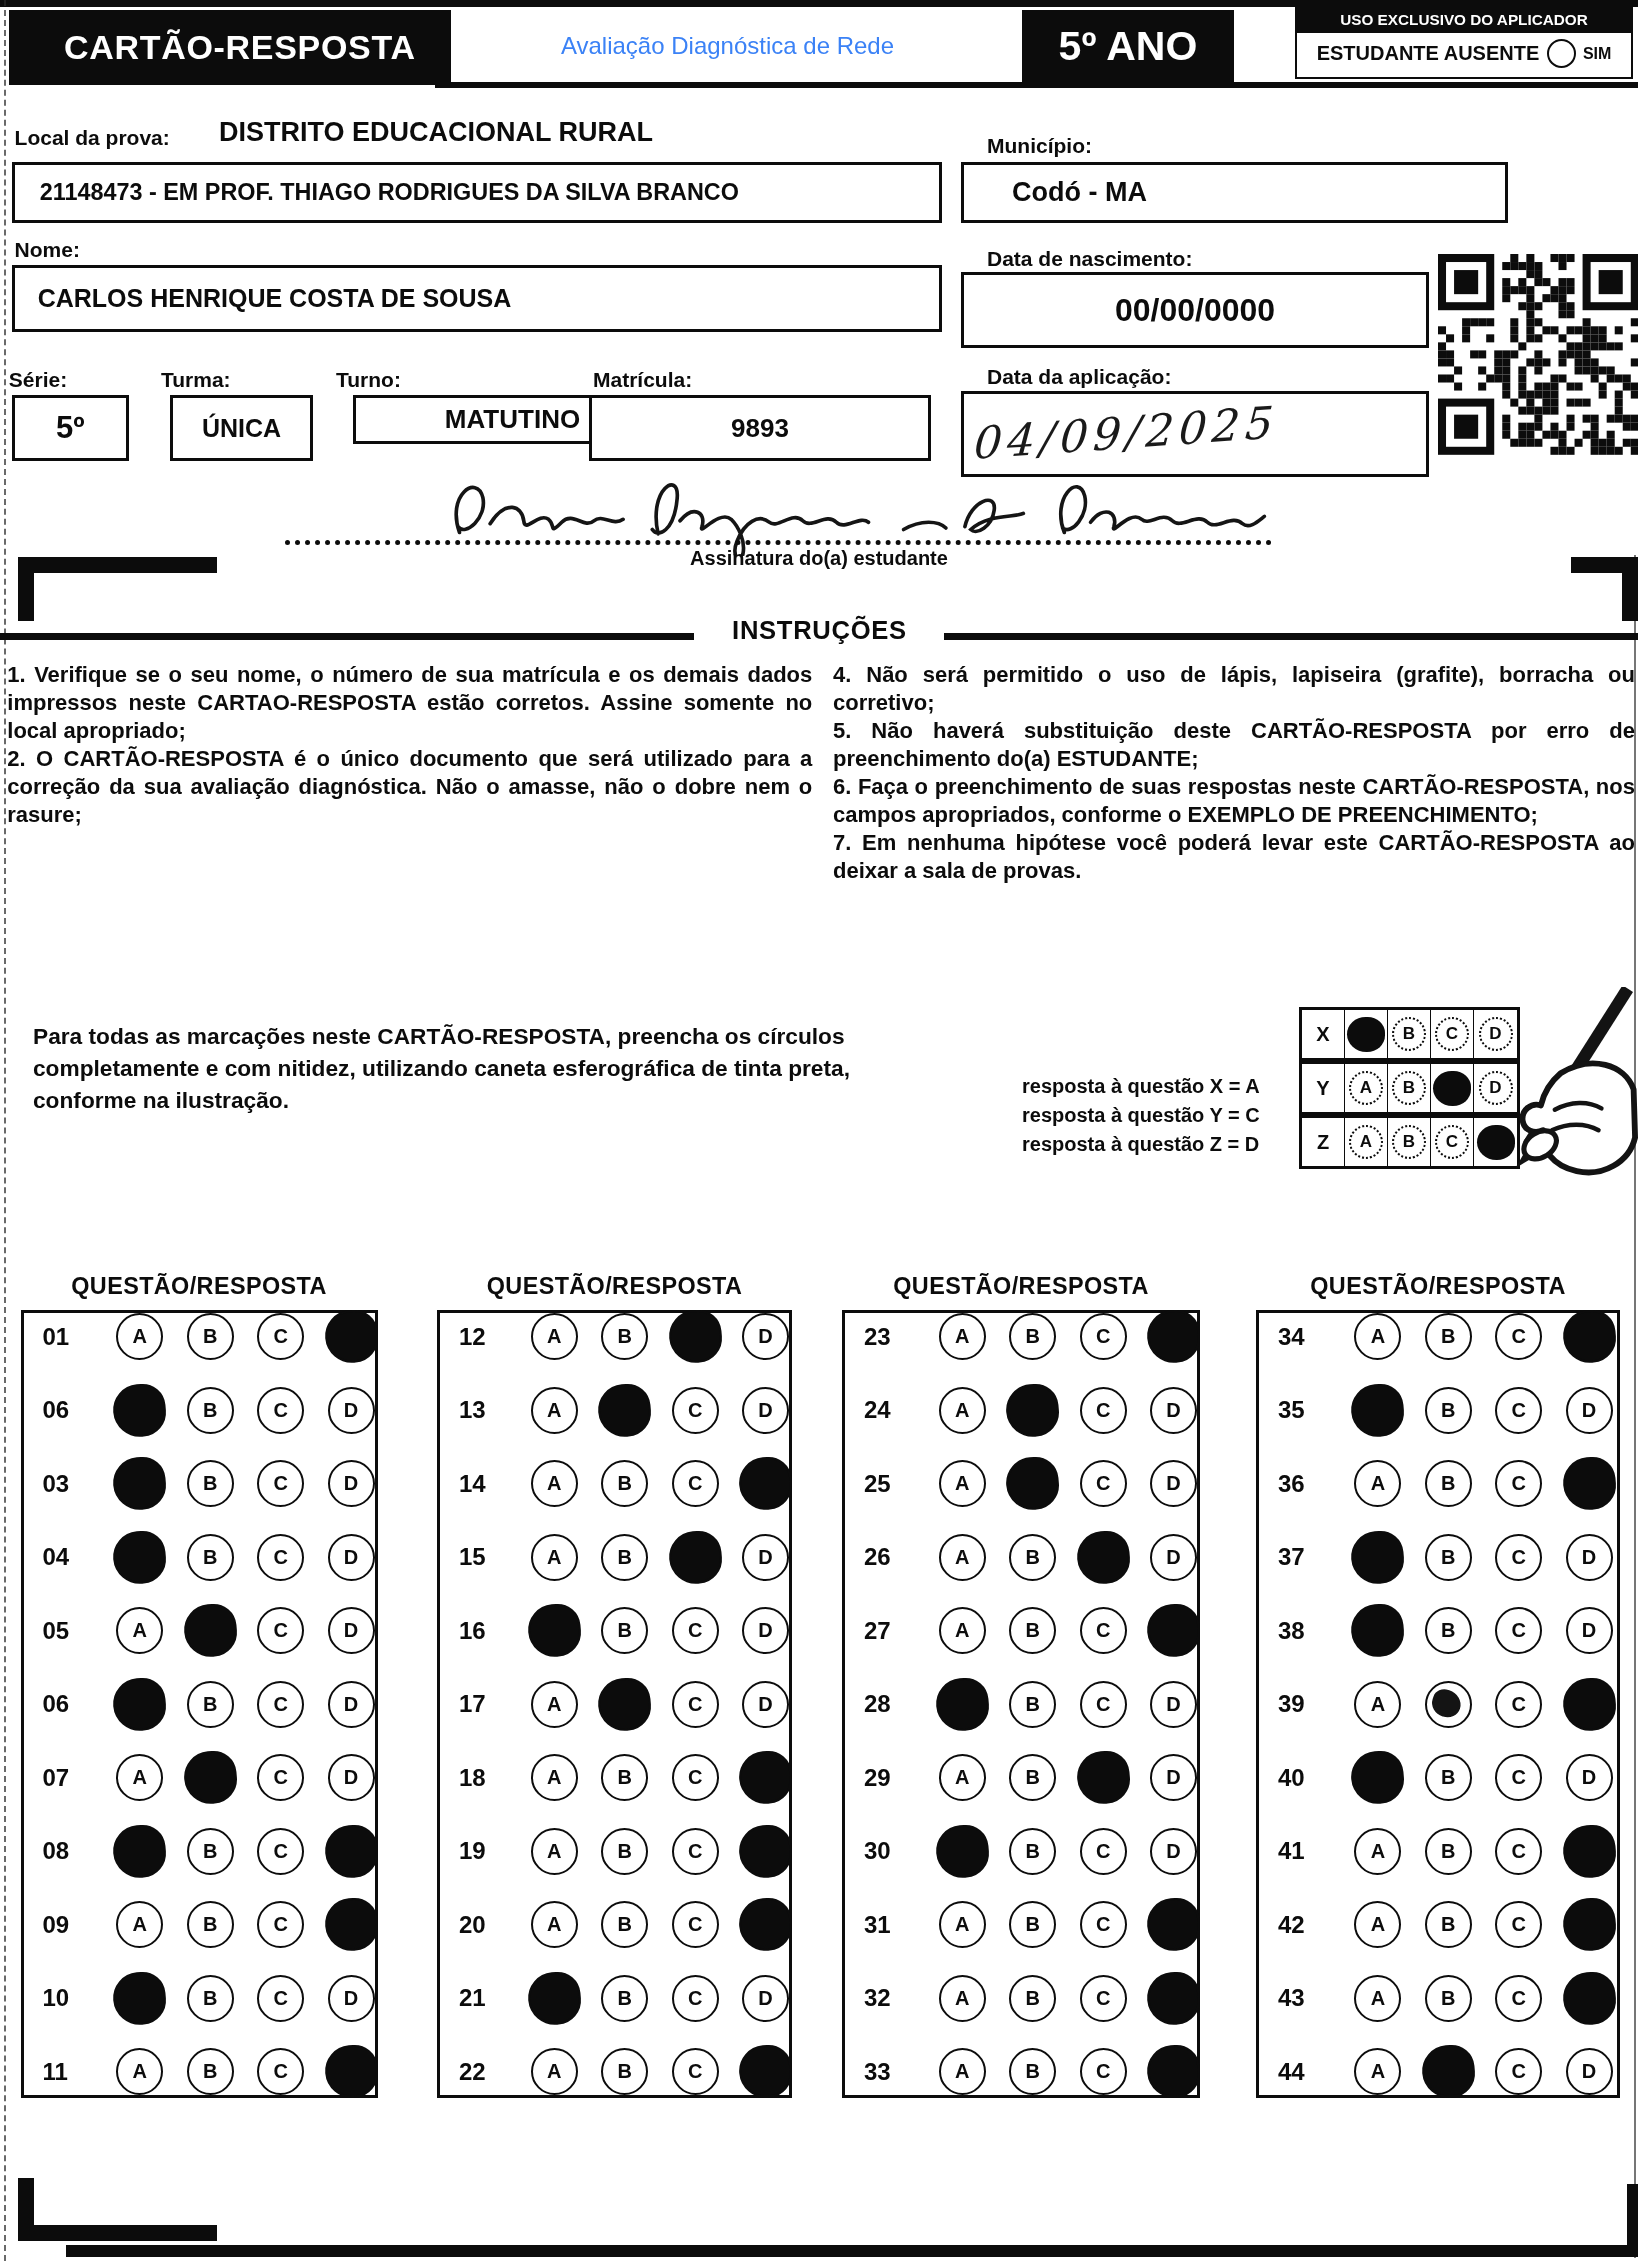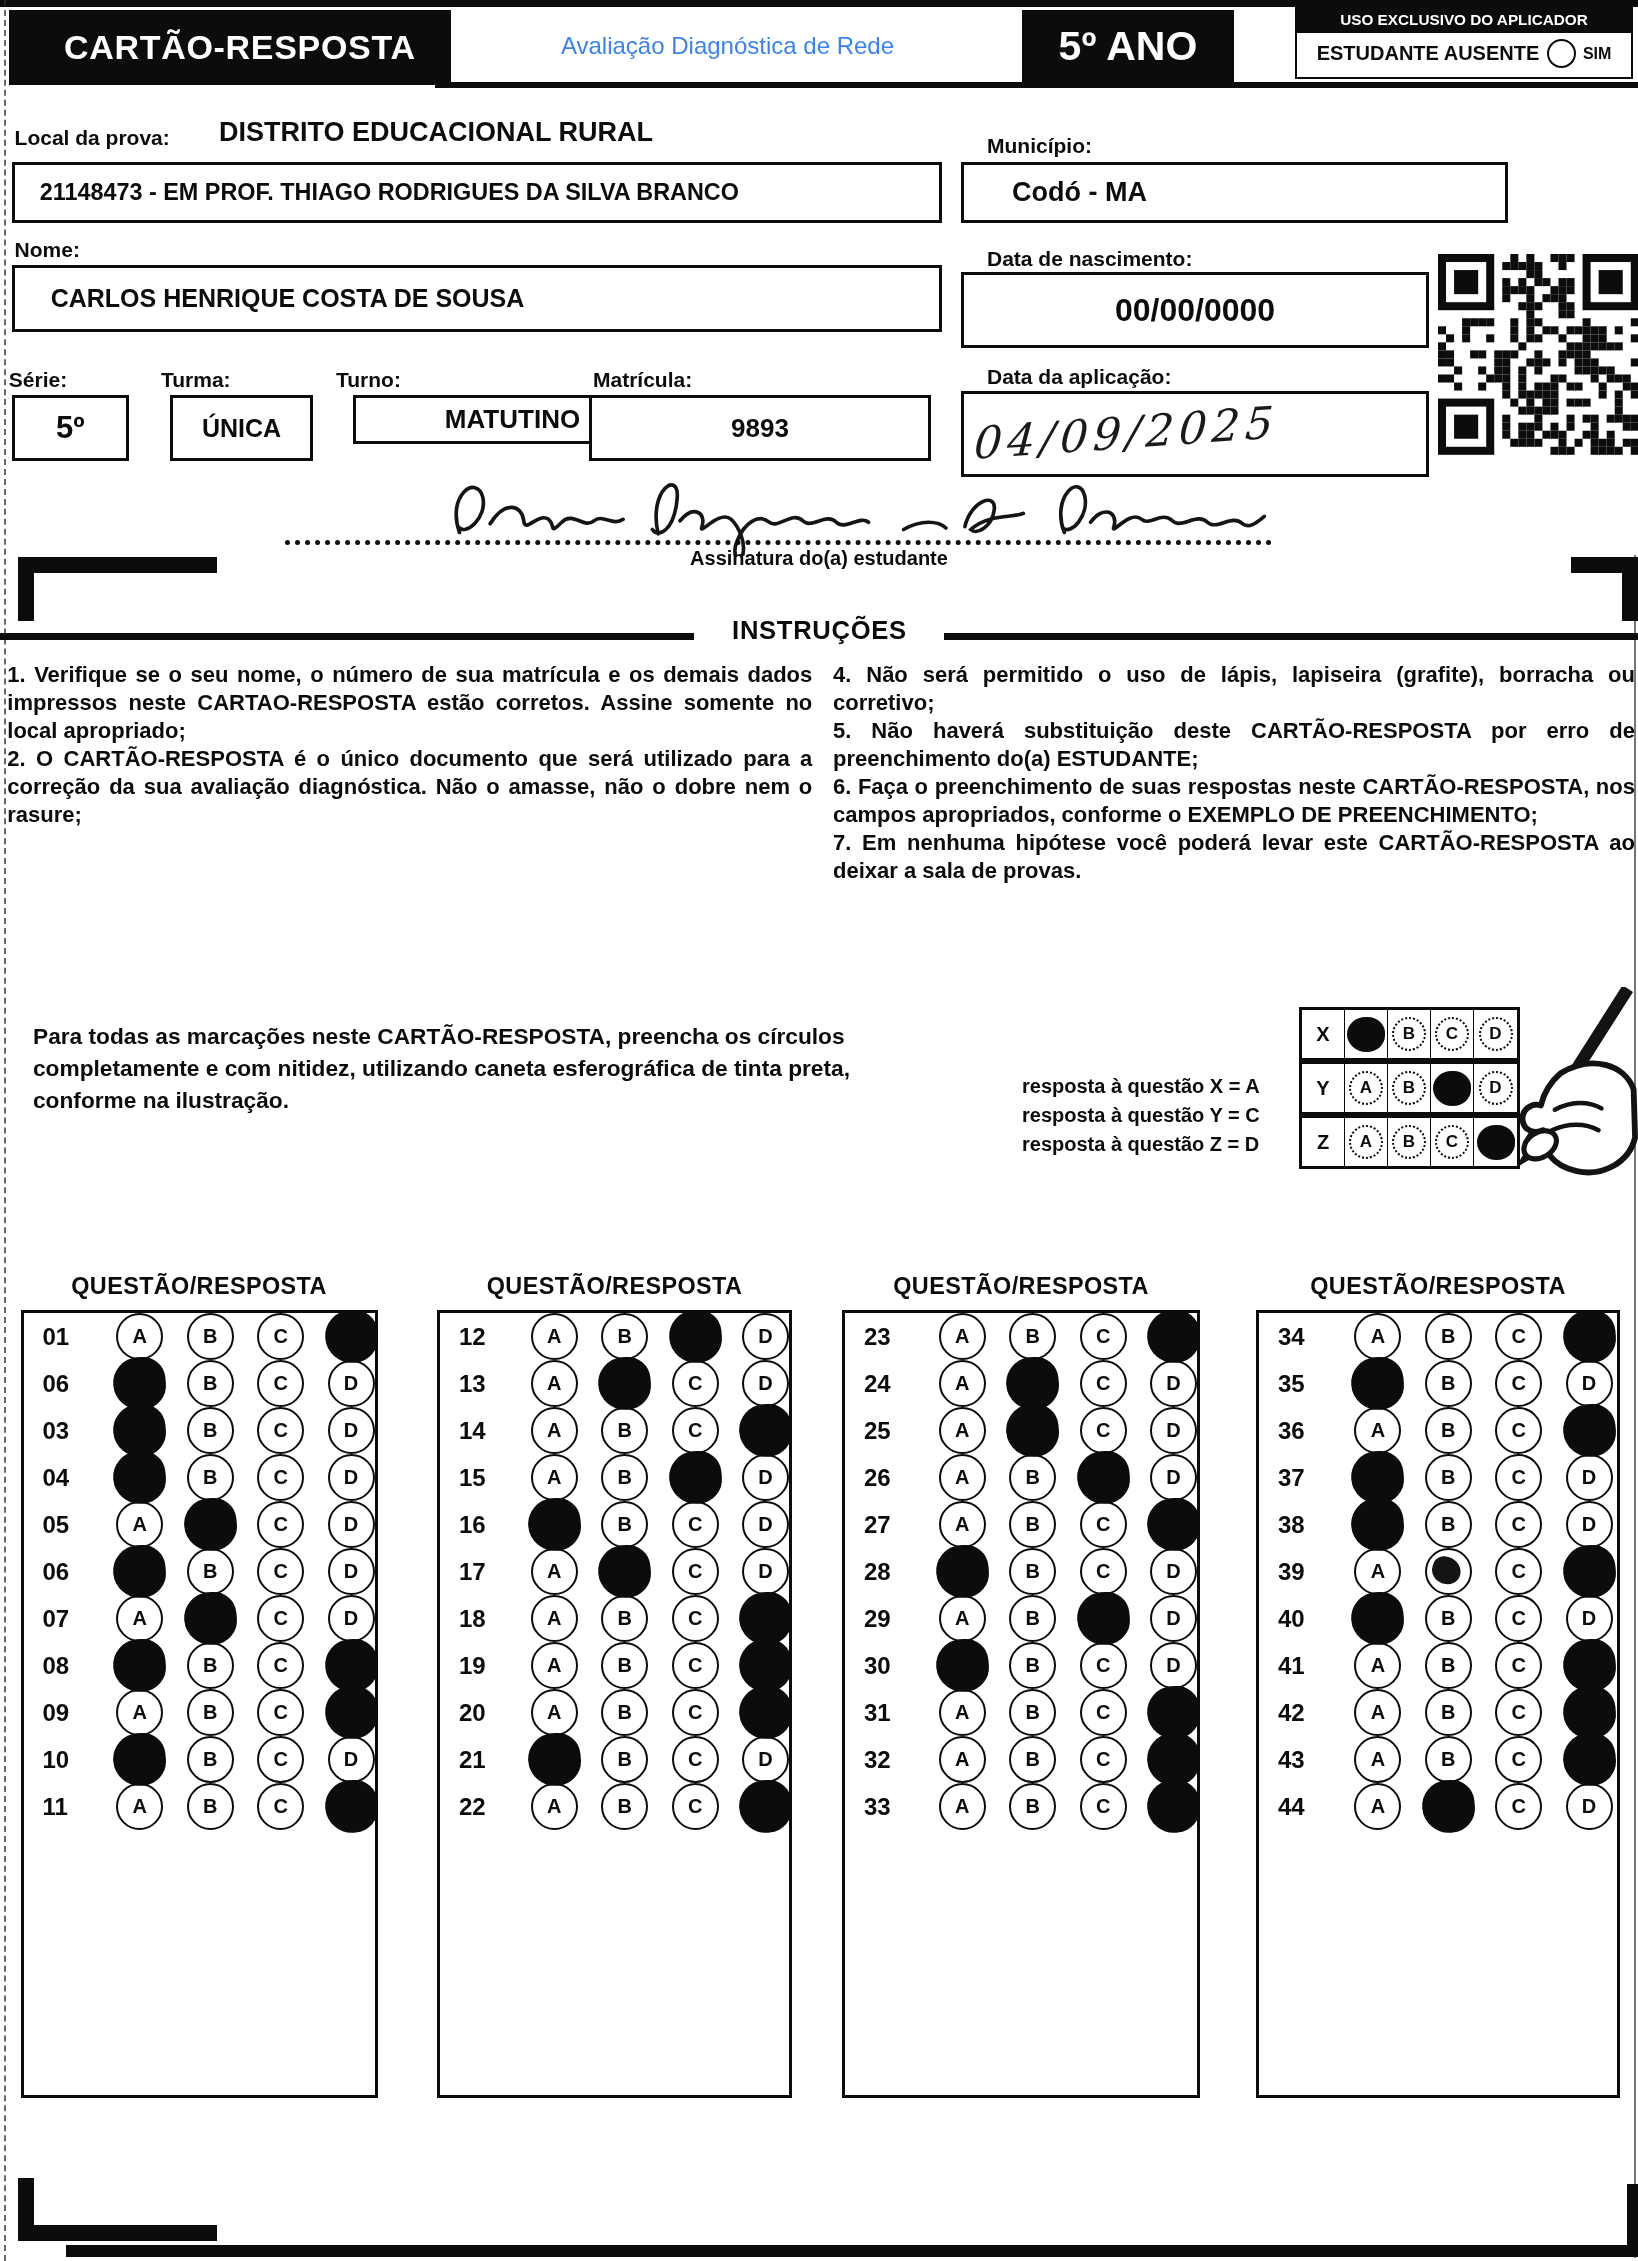--- a/index.html
+++ b/index.html
@@ -22,21 +22,21 @@
   .uso-title{background:#0c0c0c;color:#fff;height:25px;display:flex;align-items:center;justify-content:center;font-size:15.3px;font-weight:700;}
   .uso-body{height:42px;display:flex;align-items:center;justify-content:center;gap:7.3px;font-weight:700;}
   .uso-absent{font-size:20px;}
   .uso-circle{width:29px;height:29px;border:2.9px solid #0c0c0c;border-radius:50%;box-sizing:border-box;}
   .uso-sim{font-size:16px;}
   
   .lbl{font-size:21px;font-weight:700;}
   .fld-text{font-size:23.4px;font-weight:700;}
   .school-box{left:11.7px;top:162px;width:930px;height:61px;display:flex;align-items:center;padding-left:25px;}
   .mun-box{left:961px;top:162px;width:547px;height:61px;display:flex;align-items:center;padding-left:48px;font-size:27px;}
-  .nome-box{left:11.7px;top:265px;width:930px;height:67px;display:flex;align-items:center;padding-left:36px;font-size:25px;}
+  .nome-box{left:11.7px;top:265px;width:930px;height:67px;display:flex;align-items:center;padding-left:23px;font-size:25px;}
   .dob-box{left:961px;top:272px;width:468px;height:76px;display:flex;align-items:center;justify-content:center;font-size:32px;}
   .apl-box{left:961px;top:391px;width:468px;height:86px;overflow:visible;}
   .handwrite-date{position:absolute;left:10.2px;top:13px;font-family:"DejaVu Serif",serif;font-style:italic;
      font-size:44px;font-weight:400;letter-spacing:5.1px;transform:rotate(-4deg) skewX(-8deg);color:#1a1a1a;white-space:nowrap;}
   .small-box{display:flex;align-items:center;justify-content:center;}
   
   .sig-line{left:285px;top:512px;width:987px;height:28px;border-bottom:5.1px dotted #0c0c0c;}
   .sig-label{left:585px;top:547px;width:468px;text-align:center;font-size:20px;font-weight:700;}
   
   .corner-tl{left:18px;top:557px;width:183px;height:48px;border-top:16px solid #0c0c0c;border-left:16px solid #0c0c0c;}
@@ -63,21 +63,21 @@
   .ex-row:last-child{border-bottom:none;}
   .ex-cell{width:43px;height:48px;display:flex;align-items:center;justify-content:center;border-right:1.5px solid #0c0c0c;box-sizing:border-box;}
   .ex-cell:last-child{border-right:none;}
   .ex-label{font-size:20px;font-weight:700;}
   .ex-circle{width:34px;height:34px;border:2.2px dotted #0c0c0c;border-radius:50%;display:flex;align-items:center;justify-content:center;font-size:17px;font-weight:700;box-sizing:border-box;}
   .ex-blob{width:38px;height:35px;background:#0c0c0c;border-radius:52% 48% 50% 54%;}
   
   .answers-region{left:0;top:1273px;width:1639px;height:840px;}
   .answer-col{position:absolute;top:0;}
   .col-header{text-align:center;font-size:23.4px;font-weight:700;letter-spacing:0.4px;margin-bottom:10.2px;}
-  .col-box{border:3.7px solid #0c0c0c;box-sizing:border-box;height:788px;display:flex;flex-direction:column;justify-content:flex-start;background:#fff;}
+  .col-box{border:3.7px solid #0c0c0c;box-sizing:border-box;height:788px;display:flex;flex-direction:column;justify-content:space-between;background:#fff;}
   .q-row{display:flex;align-items:center;padding-left:19px;}
   .q-num{width:53px;font-size:24px;font-weight:700;}
   .bubble{position:relative;width:47px;height:47px;margin-left:23.4px;border:2.9px solid #0c0c0c;border-radius:50%;
           display:flex;align-items:center;justify-content:center;font-size:20px;font-weight:700;box-sizing:border-box;flex:0 0 auto;}
   .bubble.filled{background:#0c0c0c;border-color:#0c0c0c;color:transparent;border-radius:53% 47% 50% 55%;transform:scale(1.12) rotate(-5deg);}
   .bubble.scribbled::after{content:"";position:absolute;left:12%;top:16%;width:68%;height:62%;background:#141414;
           border-radius:46% 60% 52% 56%;transform:rotate(18deg);}
   
   .qr{left:1438px;top:254px;width:203px;height:203px;}
 </style>

